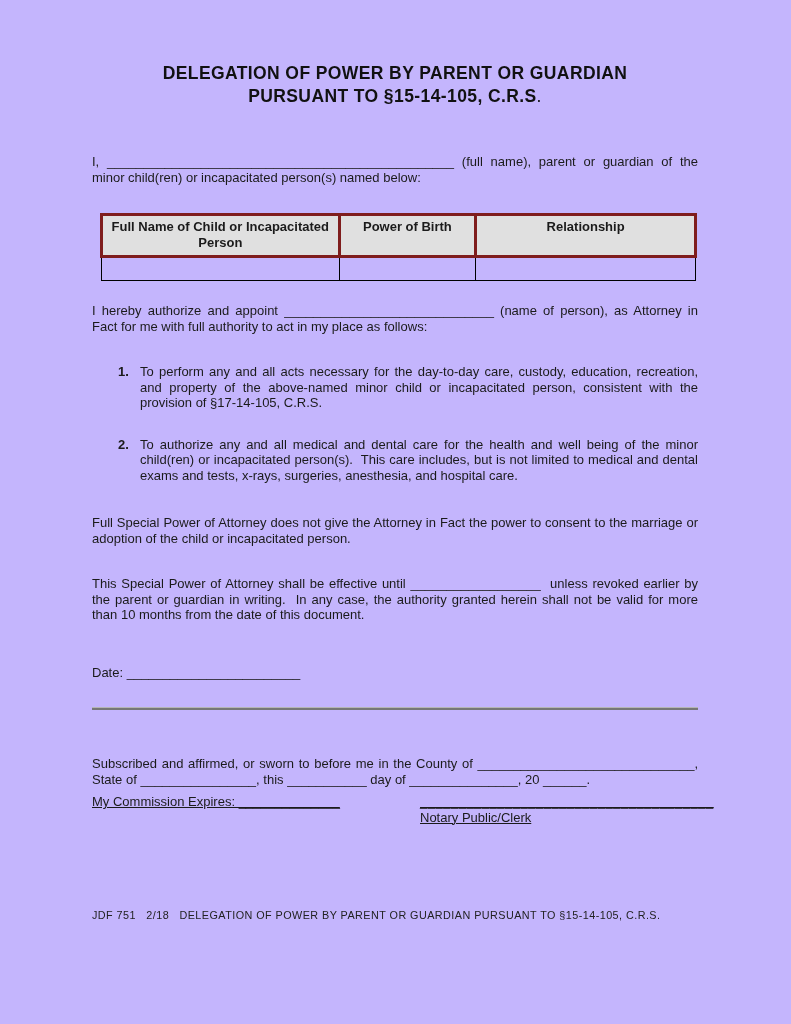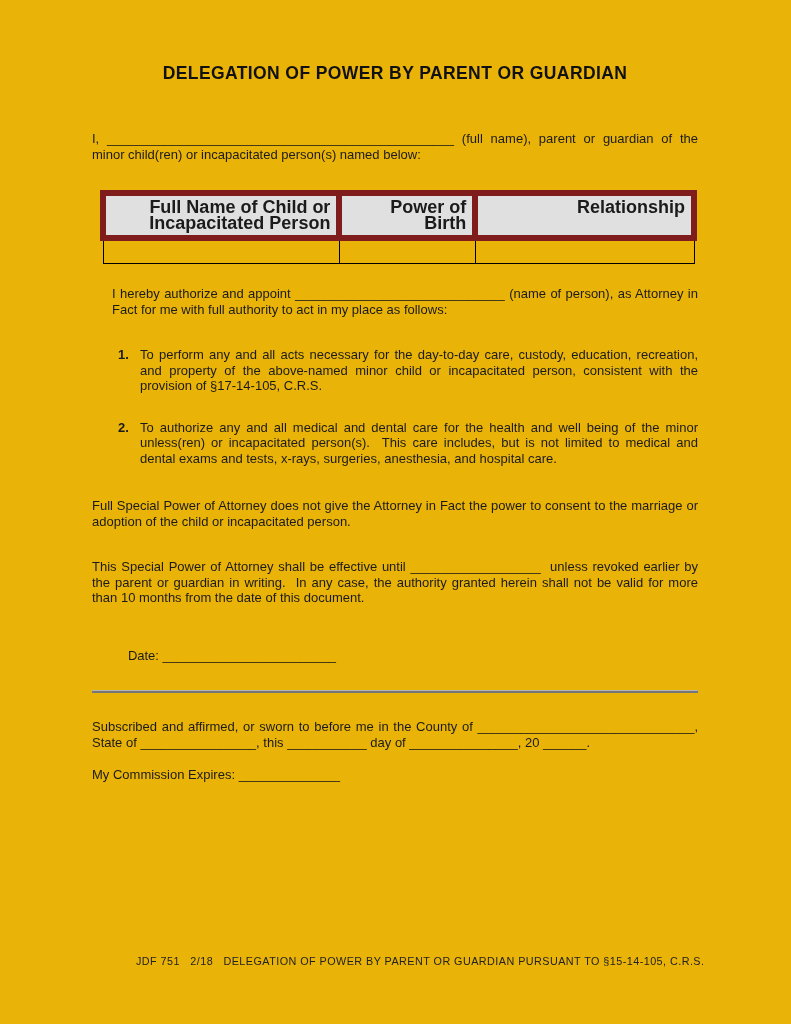--- a/index.html
+++ b/index.html
@@ -1,21 +1,21 @@
 <!DOCTYPE html>
 <html><head>
 <meta charset="utf-8">
 <style>
   html, body { margin: 0; padding: 0; background: #ffffff; }
   .page {
     position: relative;
     width: 791px;
     height: 1024px;
     margin: 0 auto;
-    background: #eab308;
+    background: #c4b5fd;
     font-family: "Liberation Sans", sans-serif;
     color: #1b1b1b;
     font-size: 13px;
     line-height: 15.5px;
     overflow: hidden;
   }
   .content { padding: 0 93px 0 92px; }
 
   .title {
     margin-top: 62px;
@@ -28,40 +28,40 @@
   }
   .title-period { font-weight: normal; }
 
   .para {
     margin: 0;
     text-align: justify;
     text-align-last: left;
     white-space: pre-wrap;
   }
   .intro   { margin-top: 46px; }
-  .appoint { margin-top: 22px; margin-left: 20px; }
+  .appoint { margin-top: 22px; }
   .marriage  { margin-top: 32px; }
   .effective { margin-top: 30px; }
 
   table.children {
     border-collapse: collapse;
     margin-top: 28px;
     margin-left: 8px;
     width: 597px;
     table-layout: fixed;
   }
   table.children th {
     background: #e0e0e0;
-    border: 6px solid #7f1d1d;
+    border: 3px solid #7f1d1d;
     font-weight: bold;
-    text-align: right;
+    text-align: center;
     vertical-align: top;
     padding: 3px 6px 4px 6px;
     line-height: 16px;
-    font-size: 18px;
+    font-size: 13px;
   }
   table.children td {
     border: 1px solid #000;
     height: 22px;
     padding: 0 6px;
   }
   .col-name { width: 40%; }
   .col-dob  { width: 23%; }
   .col-rel  { width: 37%; }
 
@@ -74,56 +74,56 @@
     font-weight: bold;
   }
   .item-text {
     flex: 1;
     text-align: justify;
     text-align-last: left;
     white-space: pre-wrap;
   }
 
   .date-row { display: flex; margin-top: 42px; }
-  .date-label { flex: none; width: 280px; white-space: pre; text-align: center; }
+  .date-label { flex: none; width: 280px; white-space: pre; }
   .sig-col { flex: none; width: 300px; }
   .sig-line, .notary-line { white-space: pre; letter-spacing: 0.5px; }
   .sig-caption, .notary-caption { margin-top: 0px; }
 
   .divider {
     margin-top: 27px;
     height: 2px;
     background: #777777;
     border-top: 1px solid #b5b5b5;
   }
 
-  .notary-para { margin-top: 26px; }
-  .commission-row { display: flex; margin-top: 17px; }
+  .notary-para { margin-top: 46px; }
+  .commission-row { display: flex; margin-top: 7px; text-decoration: underline; }
   .commission-label { flex: none; width: 328px; white-space: pre; }
   .notary-col { flex: none; width: 280px; }
 
   .footer {
     position: absolute;
     left: 92px;
-    top: 954px;
+    top: 908px;
     font-size: 10.8px;
     letter-spacing: 0.45px;
     white-space: pre;
     color: #222;
-    margin-left: 44px;
   }
 </style>
 </head>
 <body>
 
 <div class="page">
   <div class="content">
 
     <div class="title">
       <div>DELEGATION OF POWER BY PARENT OR GUARDIAN</div>
+      <div><span>PURSUANT TO §15-14-105, C.R.S</span><span class="title-period">.</span></div>
     </div>
 
     <p class="para intro">I, ________________________________________________ (full name), parent or guardian of the minor child(ren) or incapacitated person(s) named below:</p>
 
     <table class="children">
       <colgroup>
         <col class="col-name">
           <col class="col-dob">
           <col class="col-rel">
       </colgroup>
@@ -145,38 +145,42 @@
 
     <p class="para appoint">I hereby authorize and appoint _____________________________ (name of person), as Attorney in Fact for me with full authority to act in my place as follows:</p>
 
     <div class="list">
       <div class="item">
         <div class="item-num">1.</div>
         <div class="item-text">To perform any and all acts necessary for the day-to-day care, custody, education, recreation, and property of the above-named minor child or incapacitated person, consistent with the provision of §17-14-105, C.R.S.</div>
       </div>
       <div class="item">
         <div class="item-num">2.</div>
-        <div class="item-text">To authorize any and all medical and dental care for the health and well being of the minor unless(ren) or incapacitated person(s).  This care includes, but is not limited to medical and dental exams and tests, x-rays, surgeries, anesthesia, and hospital care.</div>
+        <div class="item-text">To authorize any and all medical and dental care for the health and well being of the minor child(ren) or incapacitated person(s).  This care includes, but is not limited to medical and dental exams and tests, x-rays, surgeries, anesthesia, and hospital care.</div>
       </div>
     </div>
 
     <p class="para marriage">Full Special Power of Attorney does not give the Attorney in Fact the power to consent to the marriage or adoption of the child or incapacitated person.</p>
 
     <p class="para effective">This Special Power of Attorney shall be effective until __________________  unless revoked earlier by the parent or guardian in writing.  In any case, the authority granted herein shall not be valid for more than 10 months from the date of this document.</p>
 
     <div class="date-row">
       <div class="date-label">Date: ________________________</div>
       <div class="sig-col">
       </div>
     </div>
 
     <div class="divider"></div>
 
     <p class="para notary-para">Subscribed and affirmed, or sworn to before me in the County of ______________________________, State of ________________, this ___________ day of _______________, 20 ______.</p>
 
     <div class="commission-row">
       <div class="commission-label">My Commission Expires: ______________</div>
+      <div class="notary-col">
+        <div class="notary-line">______________________________________</div>
+        <div class="notary-caption">Notary Public/Clerk</div>
+      </div>
     </div>
 
   </div>
 
   <div class="footer">JDF 751   2/18   DELEGATION OF POWER BY PARENT OR GUARDIAN PURSUANT TO §15-14-105, C.R.S.</div>
 </div>
 
 </body></html>

